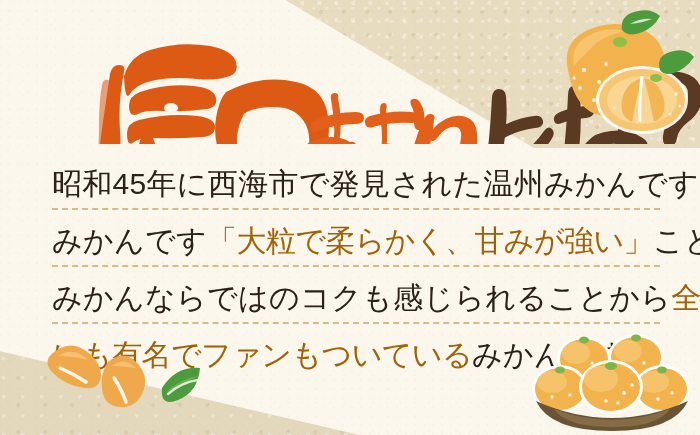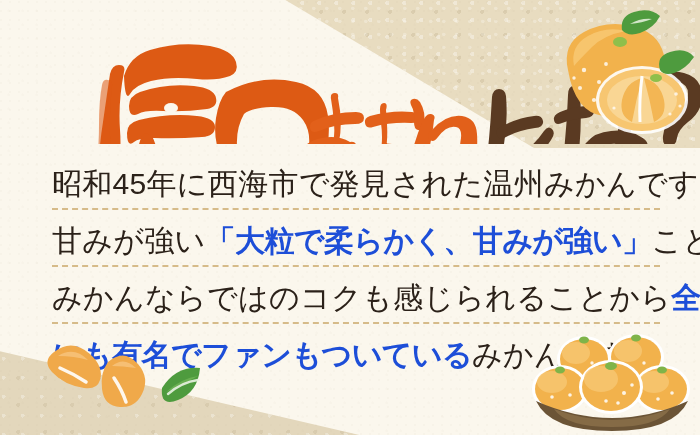--- a/index.html
+++ b/index.html
@@ -93,22 +93,22 @@
   .text-line {
     height: 48px;
     line-height: 48px;
     white-space: nowrap;
     font-size: 30px;
     letter-spacing: .3px;
     color: #2B2119;
     font-family: "Liberation Sans", "DejaVu Sans", sans-serif;
   }
   .text-line .hl {
-    color: #1d4ed8;
-    font-weight: bold;
+    color: #a16207;
+    font-weight: normal;
     letter-spacing: -.6px;
   }
   .divider {
     height: 7px;
     border-top: 2px dashed #D6BB89;
     margin: 0 0 0 0;
   }
 
   
   .illus { position: absolute; pointer-events: none; }
@@ -176,21 +176,21 @@
   </div>
 
   <div class="body-block">
 
     <div class="text-line">
       <span>昭和45年に西海市で発見された温州みかんです。</span>
     </div>
     <div class="divider"></div>
 
     <div class="text-line">
-      <span>甘みが強い</span><span class="hl">「大粒で柔らかく、甘みが強い」</span><span>こと。</span>
+      <span>みかんです</span><span class="hl">「大粒で柔らかく、甘みが強い」</span><span>こと。</span>
     </div>
     <div class="divider"></div>
 
     <div class="text-line">
       <span>みかんならではのコクも感じられることから</span><span class="hl">全国的</span>
     </div>
     <div class="divider"></div>
 
     <div class="text-line">
       <span class="hl">にも有名でファンもついている</span><span>みかんです。</span>

